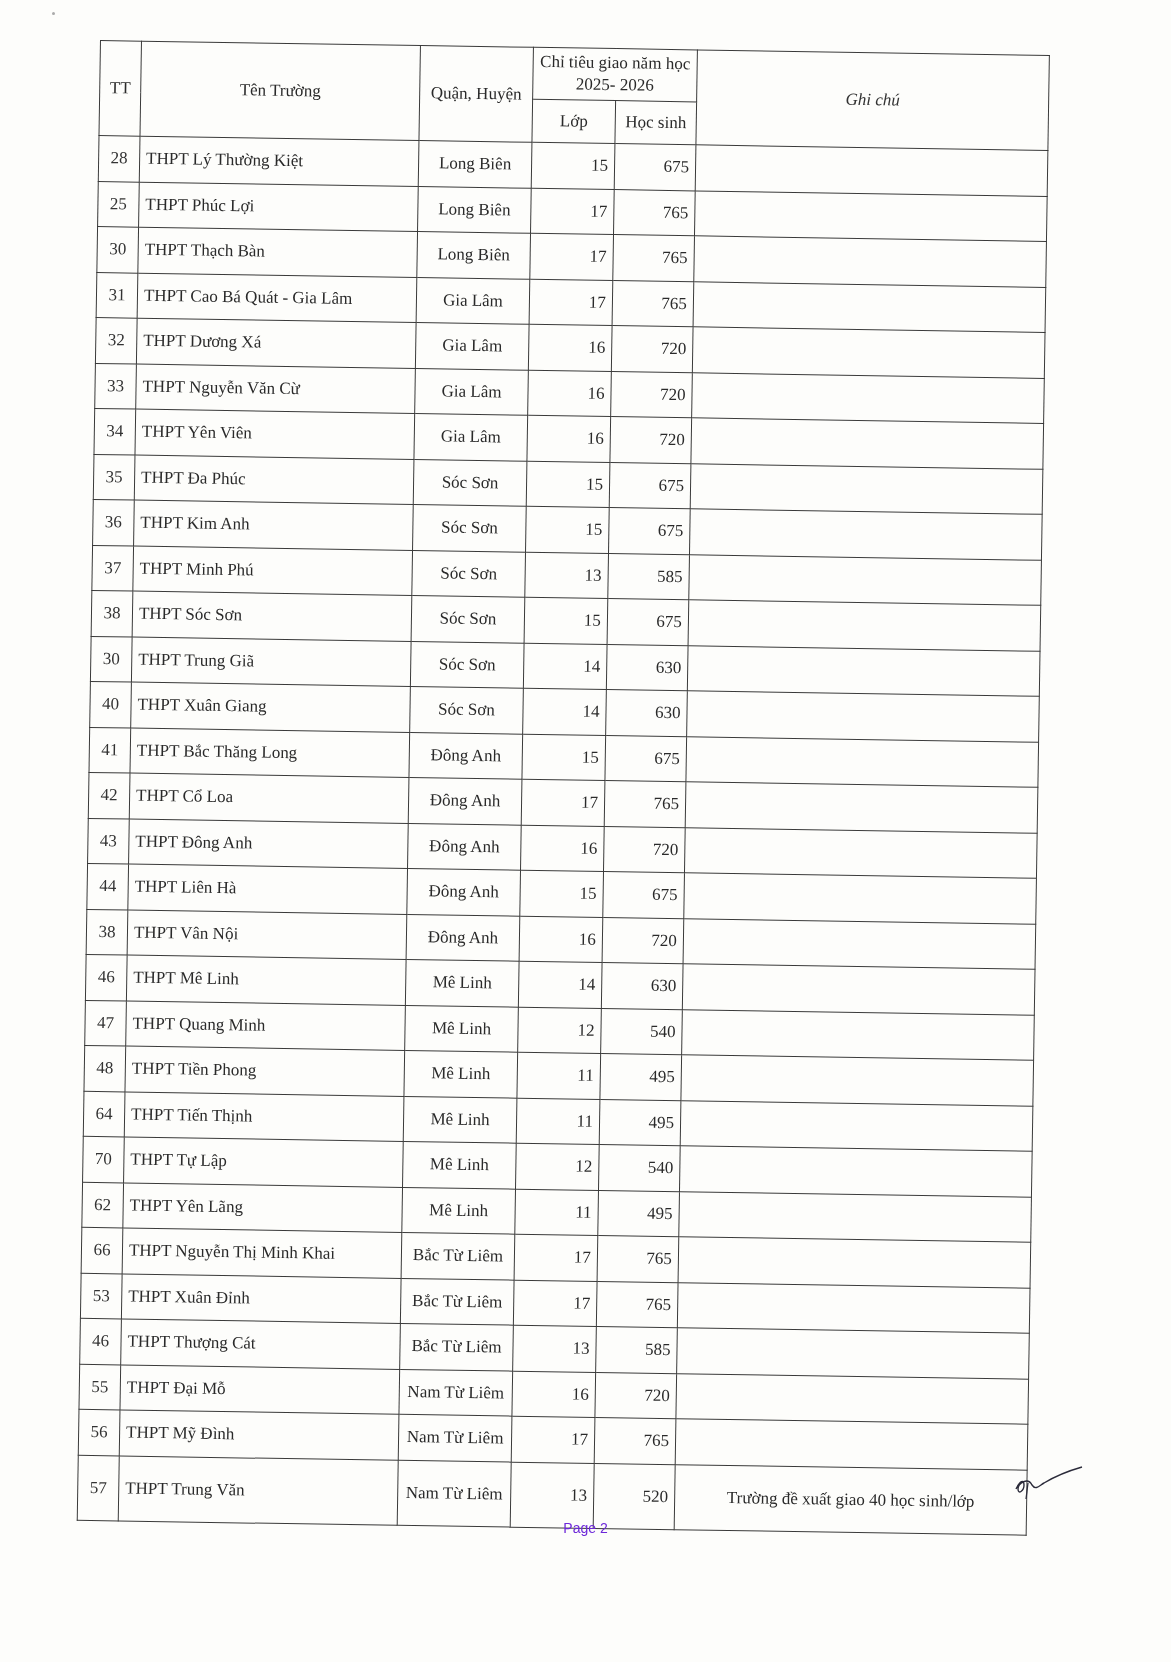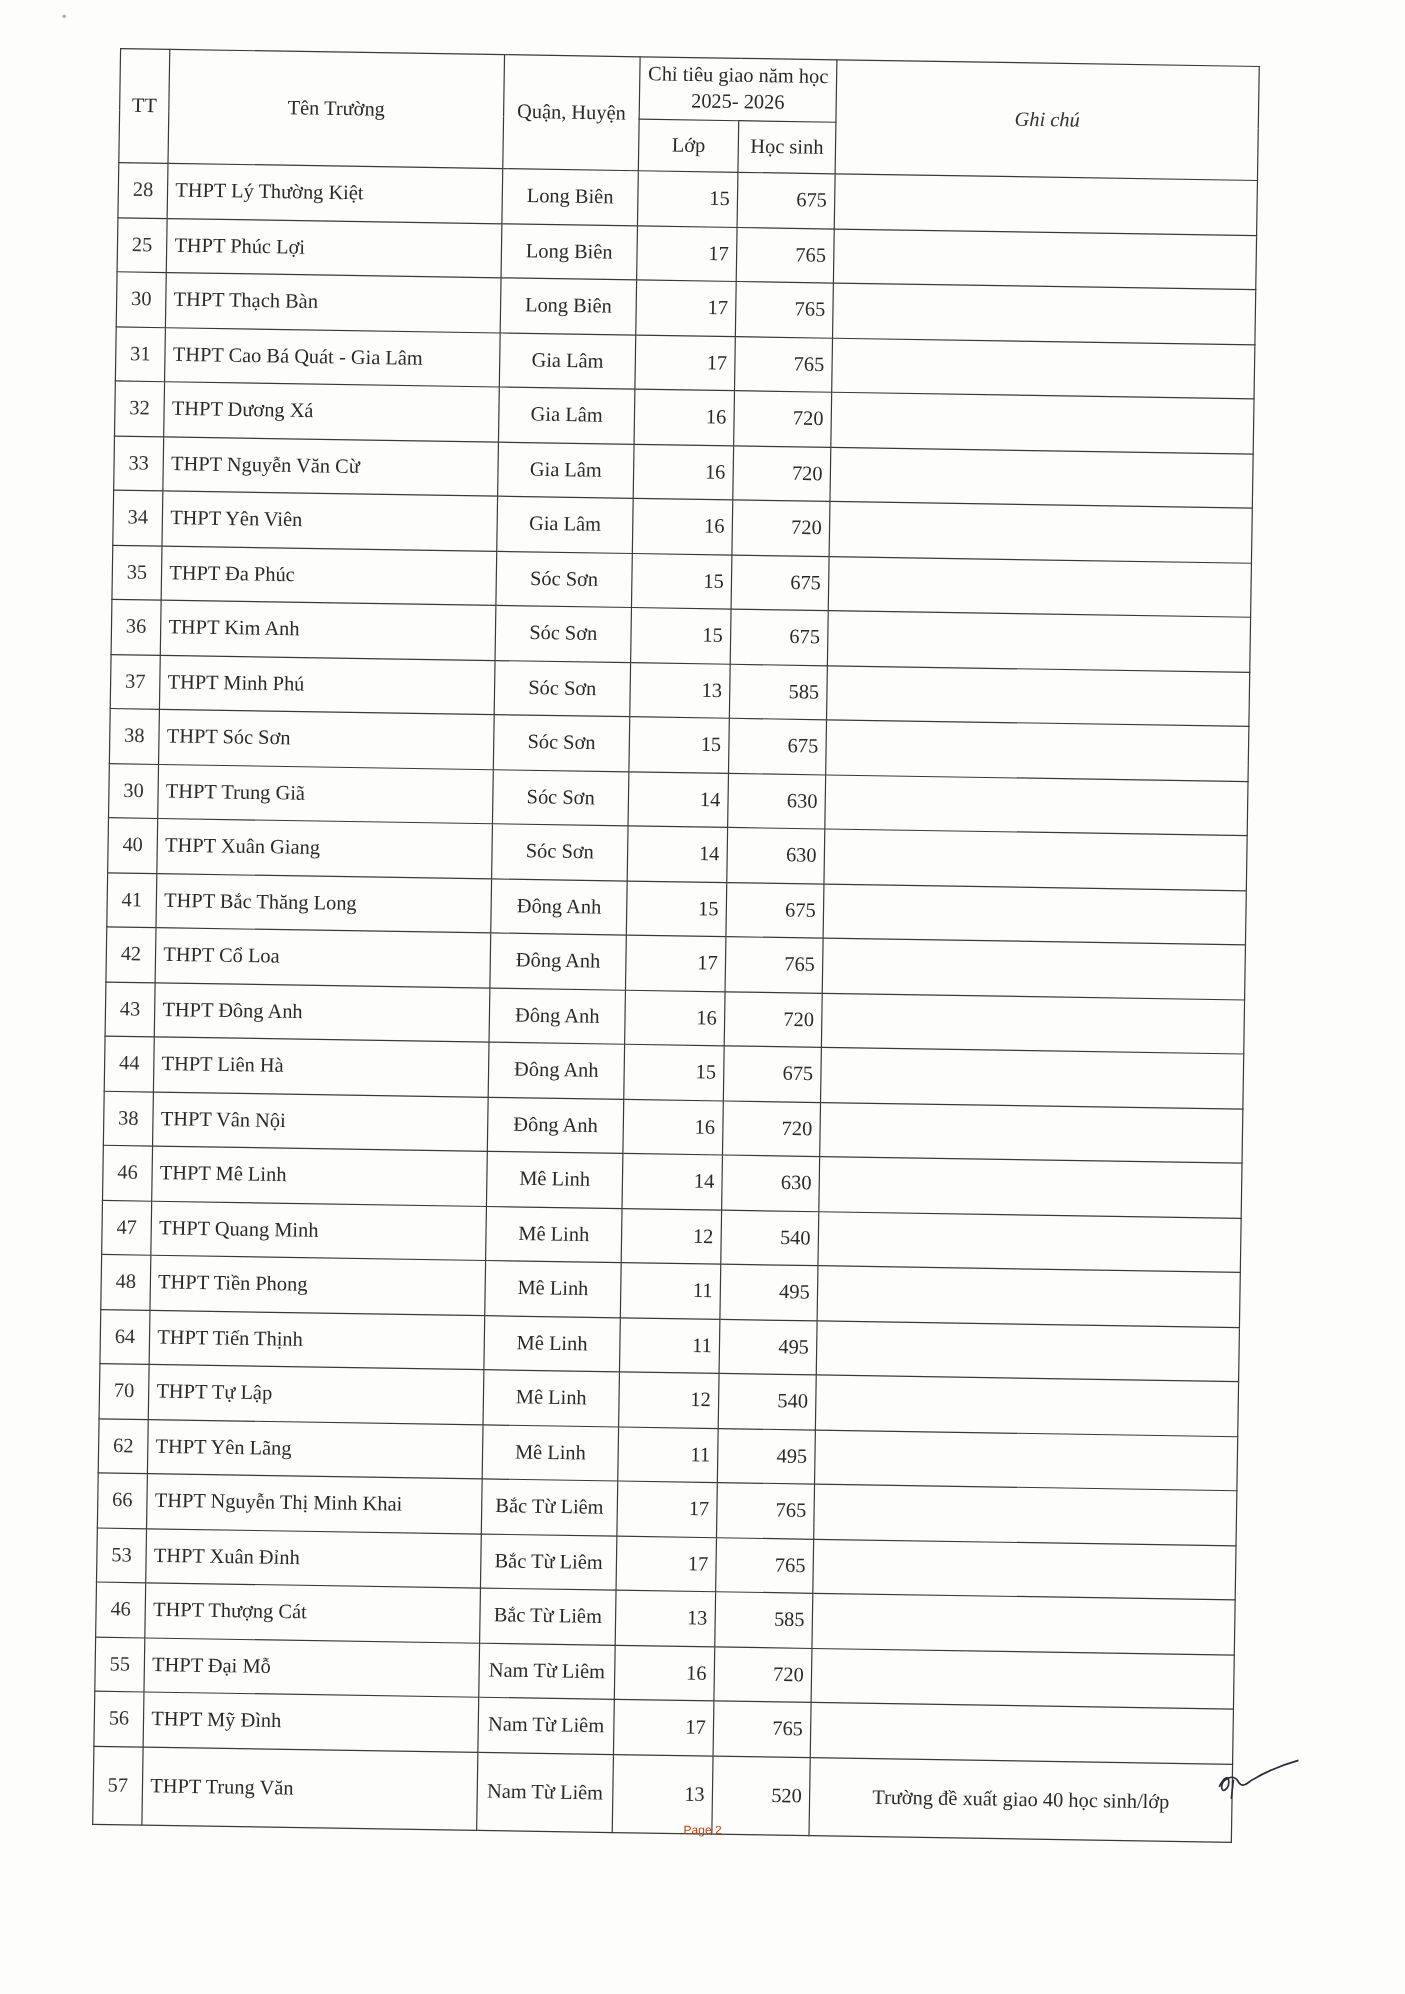--- a/index.html
+++ b/index.html
@@ -26,21 +26,21 @@
   tr.row td { height: 44.5px; }
   tr.row.tall td { height: 64px; }
   td.tt { text-align: center; color: #333; font-size: 16px; }
   td.name { text-align: left; }
   td.district { text-align: center; }
   td.lop { text-align: right; font-weight: bold; padding-right: 14px; }
   td.hs { text-align: right; font-weight: bold; padding-right: 4px; }
   td.note { text-align: center; font-size: 16px; padding: 0 8px; }
   .footer {
     position: absolute; left: 0; width: 1171px; top: 1520px; text-align: center;
-    font-family: "Liberation Sans", "DejaVu Sans", sans-serif; font-size: 10px; color: #c2410c;
+    font-family: "Liberation Sans", "DejaVu Sans", sans-serif; font-size: 14px; color: #6d28d9;
   }
   .signature { position: absolute; left: 1010px; top: 1455px; width: 80px; height: 50px; }
   .speck { position: absolute; left: 52px; top: 12px; width: 3px; height: 3px; background: #aaa; border-radius: 50%; }
 </style>
 </head>
 <body>
 
 <div class="page">
   <div class="speck"></div>
 

